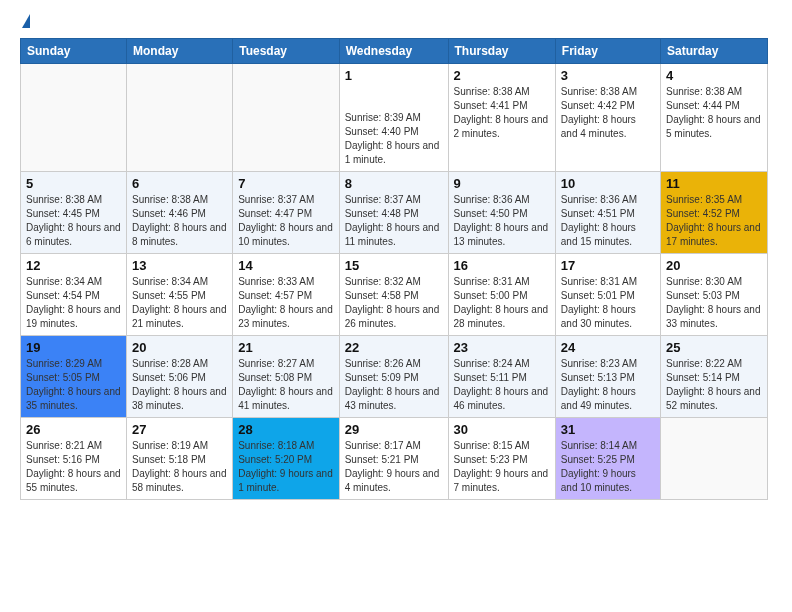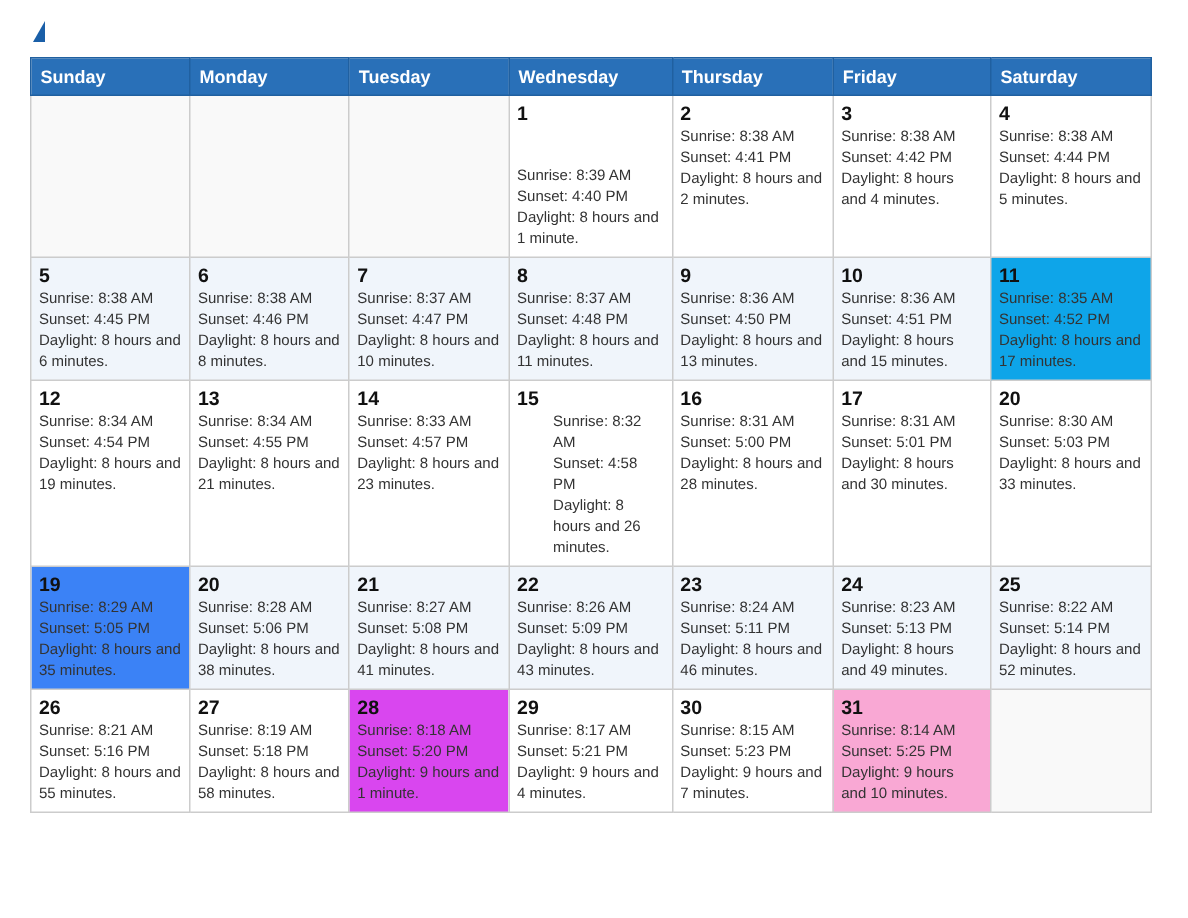--- a/index.html
+++ b/index.html
@@ -190,21 +190,21 @@
             <div class="day-info" style="white-space: pre-line;">Sunrise: 8:36 AM
 Sunset: 4:50 PM
 Daylight: 8 hours and 13 minutes.</div>
           </td>
           <td style="background: rgb(240, 245, 251);">
             <span class="day-num">10</span>
             <div class="day-info" style="white-space: pre-line;">Sunrise: 8:36 AM
 Sunset: 4:51 PM
 Daylight: 8 hours and 15 minutes.</div>
           </td>
-          <td style="background: #0ea5e9;">
+          <td style="background: #eab308;">
             <span class="day-num">11</span>
             <div class="day-info" style="white-space: pre-line;">Sunrise: 8:35 AM
 Sunset: 4:52 PM
 Daylight: 8 hours and 17 minutes.</div>
           </td>
         </tr>
         <tr>
           <td style="background: rgb(255, 255, 255);">
             <span class="day-num">12</span>
             <div class="day-info" style="white-space: pre-line;">Sunrise: 8:34 AM
@@ -218,21 +218,21 @@
 Daylight: 8 hours and 21 minutes.</div>
           </td>
           <td style="background: rgb(255, 255, 255);">
             <span class="day-num">14</span>
             <div class="day-info" style="white-space: pre-line;">Sunrise: 8:33 AM
 Sunset: 4:57 PM
 Daylight: 8 hours and 23 minutes.</div>
           </td>
           <td style="background: rgb(255, 255, 255);">
             <span class="day-num">15</span>
-            <div class="day-info" style="white-space: pre-line; margin-left: 24px;">Sunrise: 8:32 AM
+            <div class="day-info" style="white-space: pre-line;">Sunrise: 8:32 AM
 Sunset: 4:58 PM
 Daylight: 8 hours and 26 minutes.</div>
           </td>
           <td style="background: rgb(255, 255, 255);">
             <span class="day-num">16</span>
             <div class="day-info" style="white-space: pre-line;">Sunrise: 8:31 AM
 Sunset: 5:00 PM
 Daylight: 8 hours and 28 minutes.</div>
           </td>
           <td style="background: rgb(255, 255, 255);">
@@ -298,39 +298,39 @@
             <div class="day-info" style="white-space: pre-line;">Sunrise: 8:21 AM
 Sunset: 5:16 PM
 Daylight: 8 hours and 55 minutes.</div>
           </td>
           <td style="background: rgb(255, 255, 255);">
             <span class="day-num">27</span>
             <div class="day-info" style="white-space: pre-line;">Sunrise: 8:19 AM
 Sunset: 5:18 PM
 Daylight: 8 hours and 58 minutes.</div>
           </td>
-          <td style="background: #d946ef;">
+          <td style="background: #0ea5e9;">
             <span class="day-num">28</span>
             <div class="day-info" style="white-space: pre-line;">Sunrise: 8:18 AM
 Sunset: 5:20 PM
 Daylight: 9 hours and 1 minute.</div>
           </td>
           <td style="background: rgb(255, 255, 255);">
             <span class="day-num">29</span>
             <div class="day-info" style="white-space: pre-line;">Sunrise: 8:17 AM
 Sunset: 5:21 PM
 Daylight: 9 hours and 4 minutes.</div>
           </td>
           <td style="background: rgb(255, 255, 255);">
             <span class="day-num">30</span>
             <div class="day-info" style="white-space: pre-line;">Sunrise: 8:15 AM
 Sunset: 5:23 PM
 Daylight: 9 hours and 7 minutes.</div>
           </td>
-          <td style="background: #f9a8d4;">
+          <td style="background: #c4b5fd;">
             <span class="day-num">31</span>
             <div class="day-info" style="white-space: pre-line;">Sunrise: 8:14 AM
 Sunset: 5:25 PM
 Daylight: 9 hours and 10 minutes.</div>
           </td>
           <td class="empty-cell"></td>
         </tr>
       </tbody>
   </table>
 </div>

